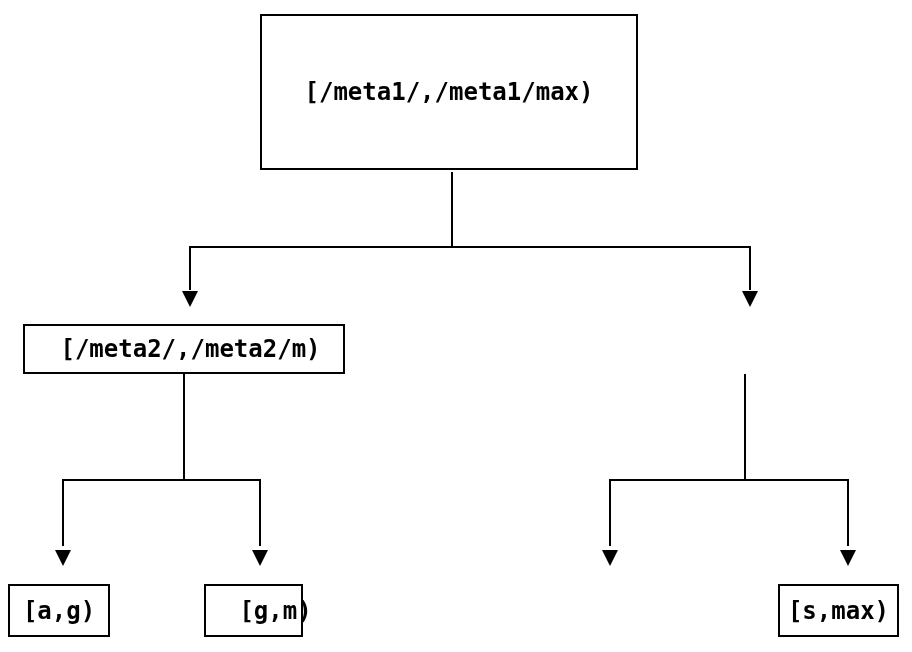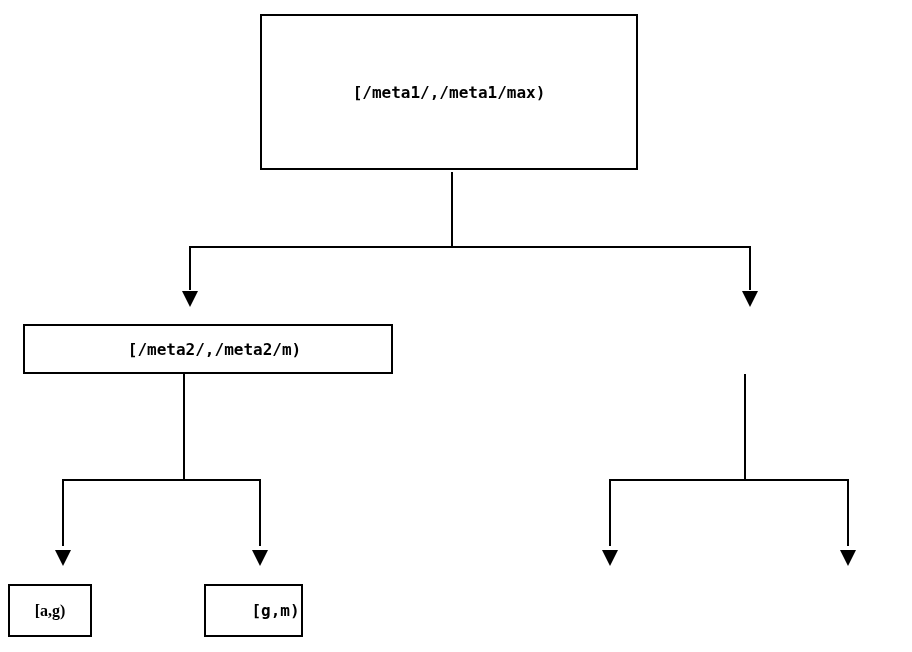--- a/index.html
+++ b/index.html
@@ -13,38 +13,38 @@
   }
   .node {
     position: absolute;
     box-sizing: border-box;
     border: 2px solid #000000;
     background: #ffffff;
     color: #000000;
     display: flex;
     align-items: center;
     justify-content: center;
-    font-size: 16px;
+    font-size: 24px;
     font-weight: bold;
     white-space: nowrap;
   }
   .line { position: absolute; background: #000000; }
   .arrow {
     position: absolute;
     width: 0; height: 0;
     border-left: 8px solid transparent;
     border-right: 8px solid transparent;
     border-top: 16px solid #000000;
   }
 
   
   .n-root    { left: 260px; top: 14px;  width: 378px; height: 156px; }
-  .n-l2left  { left: 23px;  top: 324px; width: 370px; height: 50px; padding-left: 13px; }
+  .n-l2left  { left: 23px;  top: 324px; width: 322px; height: 50px; padding-left: 13px; }
   .n-l2right { left: 583px; top: 324px; width: 320px; height: 50px; }
-  .n-ag      { left: 8px;   top: 584px; width: 84px; height: 53px; font-family: Liberation Serif, serif; }
+  .n-ag      { left: 8px;   top: 584px; width: 102px; height: 53px; }
   .n-gm      { left: 204px; top: 584px; width: 99px;  height: 53px; padding-left: 44px; }
   .n-ms      { left: 553px; top: 584px; width: 99px;  height: 53px; }
   .n-smax    { left: 778px; top: 584px; width: 121px; height: 53px; }
 
   
   .e-root-stem  { left: 451px; top: 172px; width: 2px;   height: 75px; }
   .e-root-bar   { left: 189px; top: 246px; width: 562px; height: 2px; }
   .e-root-dropl { left: 189px; top: 246px; width: 2px;   height: 44px; }
   .e-root-dropr { left: 749px; top: 246px; width: 2px;   height: 44px; }
   .a-l2left     { left: 182px; top: 291px; }
@@ -76,20 +76,23 @@
   </div>
   <div class="node n-l2left">
     <span>[/meta2/,/meta2/m)</span>
   </div>
   <div class="node n-ag">
     <span>[a,g)</span>
   </div>
   <div class="node n-gm">
     <span>[g,m)</span>
   </div>
+  <div class="node n-smax">
+    <span>[s,max)</span>
+  </div>
 
   <div class="line e-root-stem"></div>
   <div class="line e-root-bar"></div>
   <div class="line e-root-dropl"></div>
   <div class="line e-root-dropr"></div>
   <div class="arrow a-l2left"></div>
   <div class="arrow a-l2right"></div>
 
   <div class="line e-left-stem"></div>
   <div class="line e-left-bar"></div>

